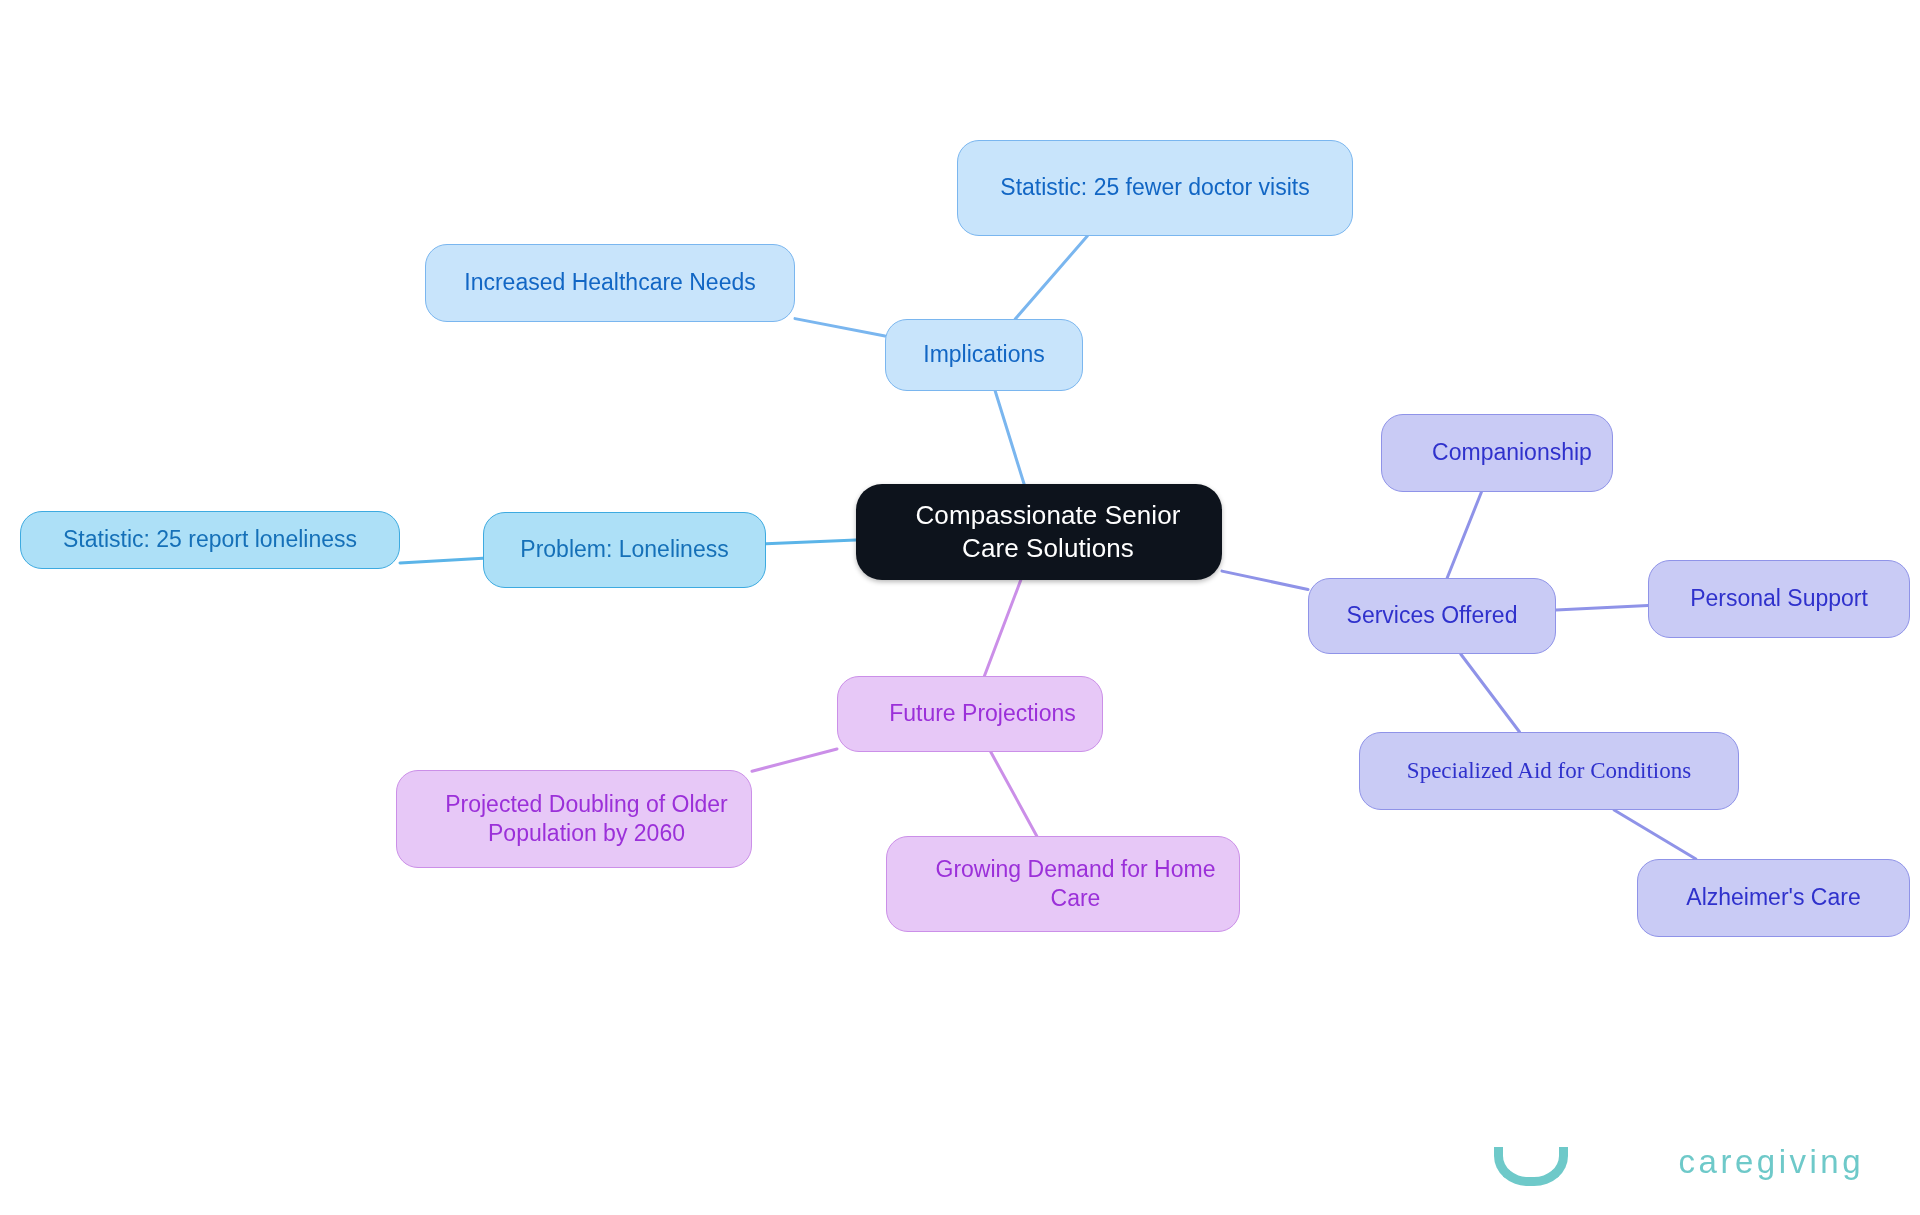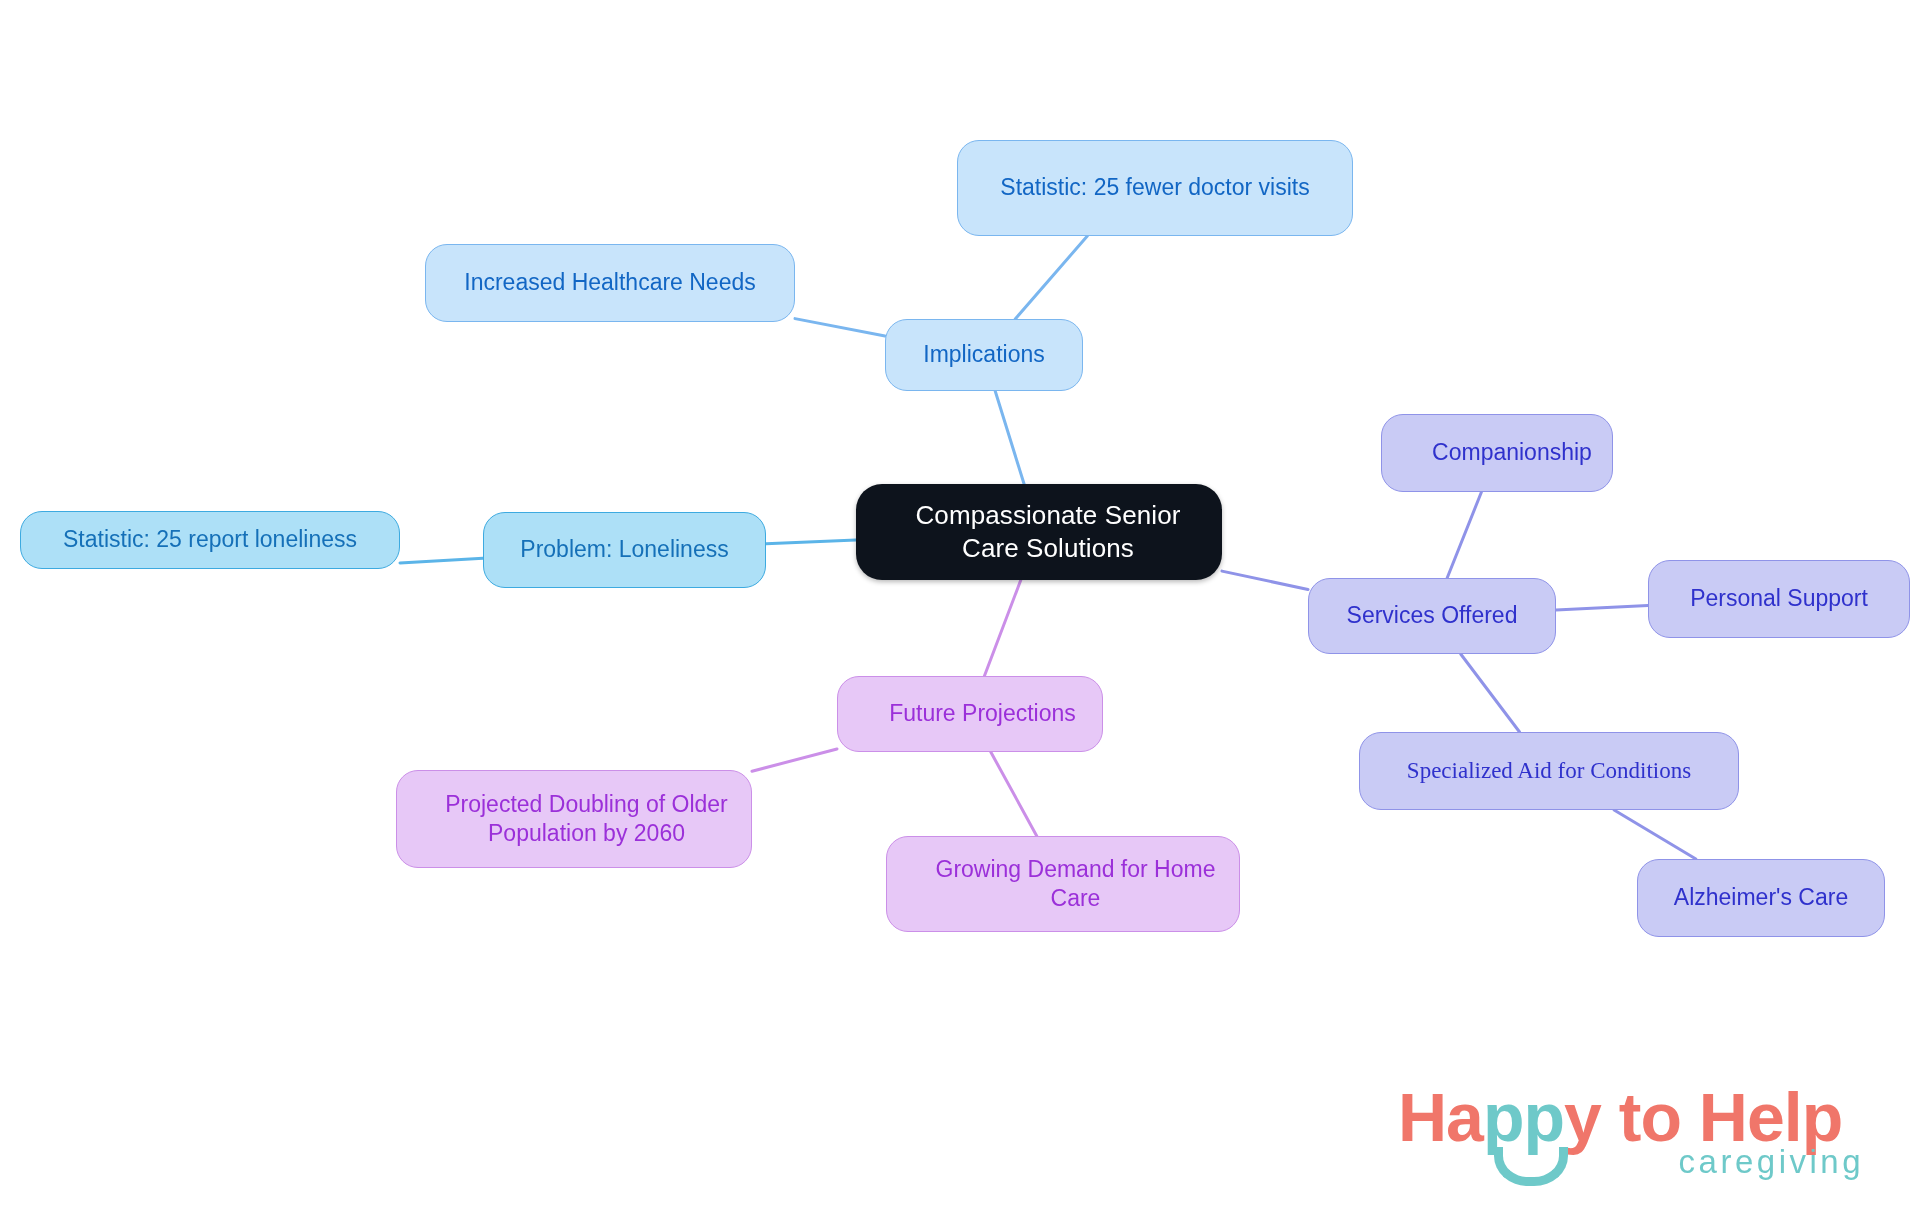--- a/index.html
+++ b/index.html
@@ -144,24 +144,23 @@
       <div class="node root" style="left: 856px; top: 484px; width: 366px; height: 96px;"><span>Compassionate Senior Care Solutions</span></div>
       <div class="node blue-light" style="font-size: 23px; left: 957px; top: 140px; width: 396px; height: 96px;"><span>Statistic: 25 fewer doctor visits</span></div>
       <div class="node blue-light" style="font-size: 23px; left: 425px; top: 244px; width: 370px; height: 78px;"><span>Increased Healthcare Needs</span></div>
       <div class="node blue-light" style="font-size: 23px; left: 885px; top: 319px; width: 198px; height: 72px;"><span>Implications</span></div>
       <div class="node blue-mid" style="font-size: 23px; left: 483px; top: 512px; width: 283px; height: 76px;"><span>Problem: Loneliness</span></div>
       <div class="node blue-mid" style="font-size: 23px; left: 20px; top: 511px; width: 380px; height: 58px; align-items: center;"><span>Statistic: 25 report loneliness</span></div>
       <div class="node periwinkle" style="font-size: 23px; left: 1308px; top: 578px; width: 248px; height: 76px;"><span>Services Offered</span></div>
       <div class="node periwinkle" style="font-size: 23px; left: 1381px; top: 414px; width: 232px; height: 78px; padding-left: 40px;"><span>Companionship</span></div>
       <div class="node periwinkle" style="font-size: 23px; left: 1648px; top: 560px; width: 262px; height: 78px;"><span>Personal Support</span></div>
       <div class="node periwinkle" style="font-size: 23px; left: 1359px; top: 732px; width: 380px; height: 78px; font-family: Liberation Serif, serif;"><span>Specialized Aid for Conditions</span></div>
-      <div class="node periwinkle" style="font-size: 23px; left: 1637px; top: 859px; width: 248px; height: 78px;"><span>Alzheimer's Care</span></div>
+      <div class="node periwinkle" style="font-size: 23px; left: 1637px; top: 859px; width: 273px; height: 78px;"><span>Alzheimer's Care</span></div>
       <div class="node orchid" style="font-size: 23px; left: 837px; top: 676px; width: 266px; height: 76px;"><span>Future Projections</span></div>
       <div class="node orchid" style="font-size: 23px; left: 396px; top: 770px; width: 356px; height: 98px;"><span>Projected Doubling of Older Population by 2060</span></div>
       <div class="node orchid" style="font-size: 23px; left: 886px; top: 836px; width: 354px; height: 96px;"><span>Growing Demand for Home Care</span></div>
     </div>
 
   <div id="logo">
-    <div class="logo-wordmark"><span style="color: rgb(240, 118, 106);">H</span><span style="color: rgb(240, 118, 106);">a</span><span style="color: rgb(110, 201, 201);">pp</span><span style="color: rgb(240, 118, 106);">y</span> <span style="color: rgb(240, 118, 106);">to</span> <span style="color: rgb(240, 118, 106);">Help</span></div>
     <div class="smile" style="border-color: rgb(110, 201, 201);"></div>
     <div class="logo-sub" style="color: rgb(110, 201, 201);">caregiving</div>
   </div>
 </div>
 
 </body></html>

